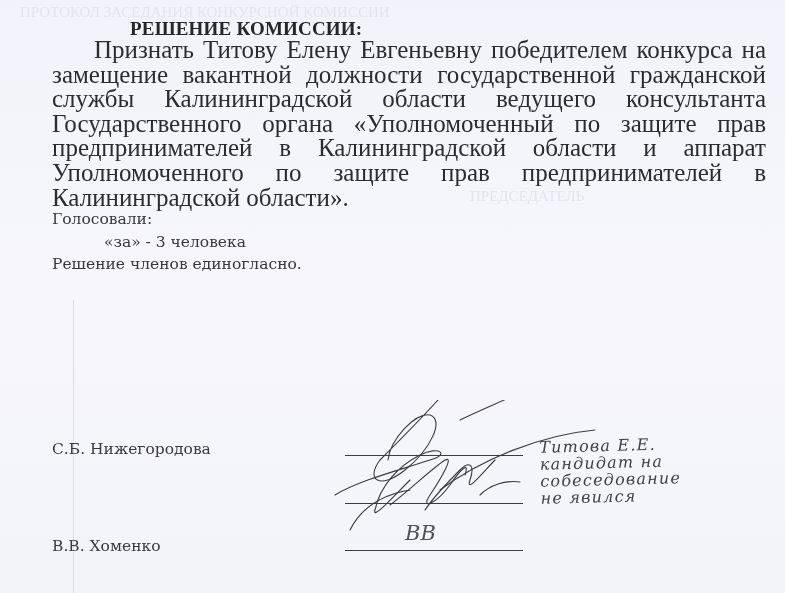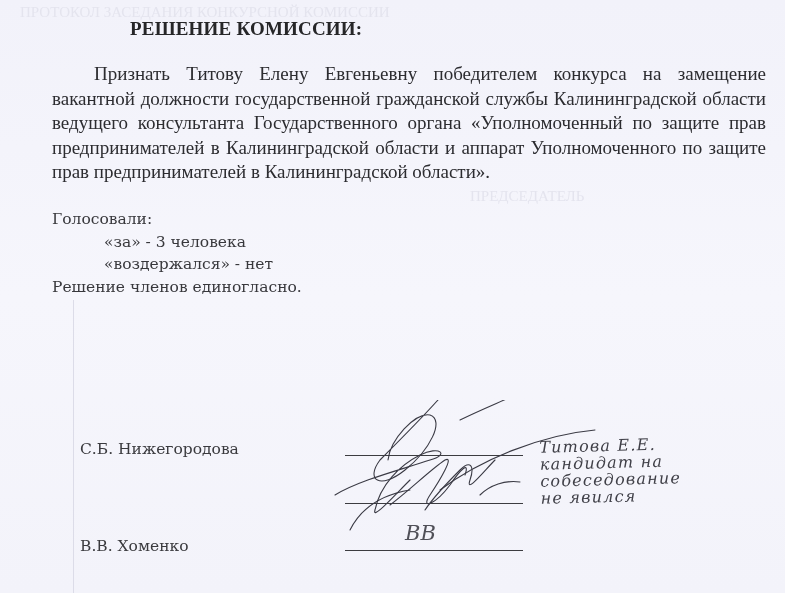--- a/index.html
+++ b/index.html
@@ -43,26 +43,25 @@
       font-size: 19px;
       font-weight: bold;
       letter-spacing: 0.2px;
       color: #262628;
     }
     .para {
       position: absolute;
       left: 52px;
       top: 38px;
       width: 714px;
-      font-size: 19px;
+      font-size: 25px;
       line-height: 24.6px;
       text-align: justify;
       text-indent: 42px;
       color: #2c2c30;
-      margin-top: 24px;
     }
     .votes {
       position: absolute;
       left: 52px;
       top: 208px;
       font-size: 17px;
       line-height: 22.5px;
       font-family: "DejaVu Serif", "Liberation Serif", serif;
       font-size: 15.5px;
       color: #38383c;
@@ -77,21 +76,20 @@
       font-family: "DejaVu Serif", "Liberation Serif", serif;
       font-size: 15.5px;
       color: #3a3a3e;
     }
     .member {
       position: absolute;
       left: 52px;
       font-family: "DejaVu Serif", "Liberation Serif", serif;
       font-size: 15.5px;
       color: #3a3a3e;
-      margin-left: 28px;
     }
     .sign-line {
       position: absolute;
       left: 345px;
       width: 178px;
       height: 1px;
       background: #3c3c40;
     }
     .signature-svg {
       position: absolute;
@@ -132,21 +130,20 @@
 
   <div class="fold-line"></div>
 
   <div class="title">РЕШЕНИЕ КОМИССИИ:</div>
 
   <div class="para">Признать Титову Елену Евгеньевну победителем конкурса на замещение вакантной должности государственной гражданской службы Калининградской области ведущего консультанта Государственного органа «Уполномоченный по защите прав предпринимателей в Калининградской области и аппарат Уполномоченного по защите прав предпринимателей в Калининградской области».</div>
 
   <div class="votes">
     <div>Голосовали:</div>
     <div class="indent">«за» - 3 человека</div>
-    <div class="indent">«воздержался» -  нет</div>
     <div>Решение членов единогласно.</div>
   </div>
 
 
   <div class="member" style="top:440px;">С.Б. Нижегородова</div>
   <div class="member" style="top:537px;">В.В. Хоменко</div>
 
   <div class="sign-line" style="top:455px;"></div>
   <div class="sign-line" style="top:503px;"></div>
   <div class="sign-line" style="top:550px;"></div>

